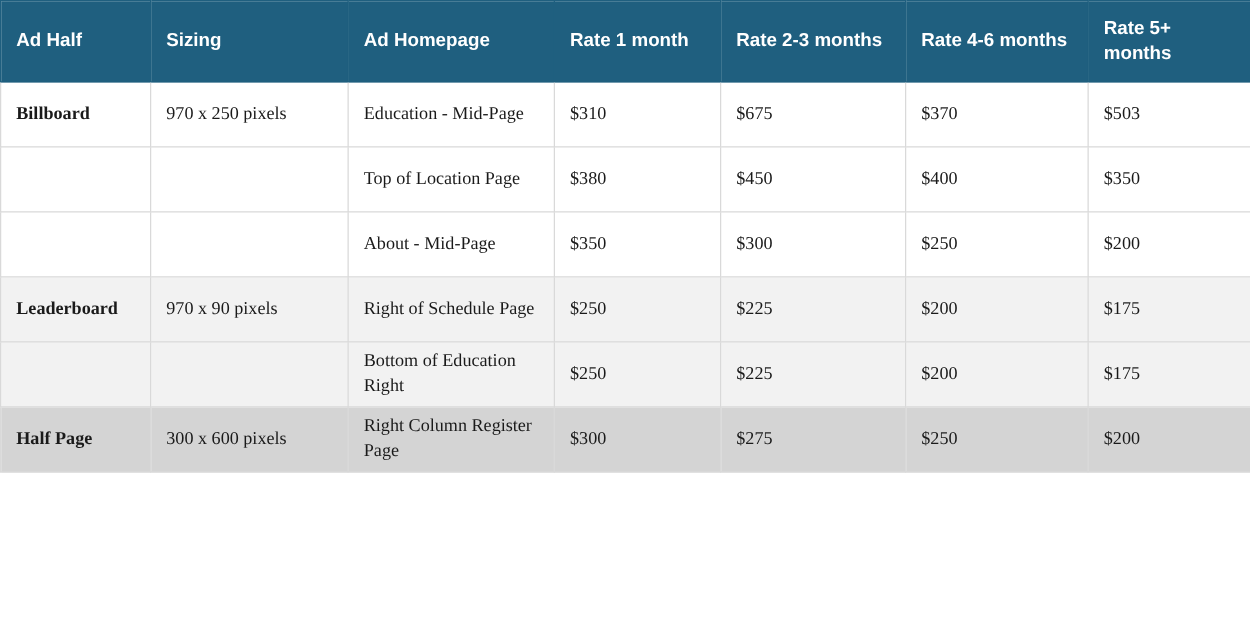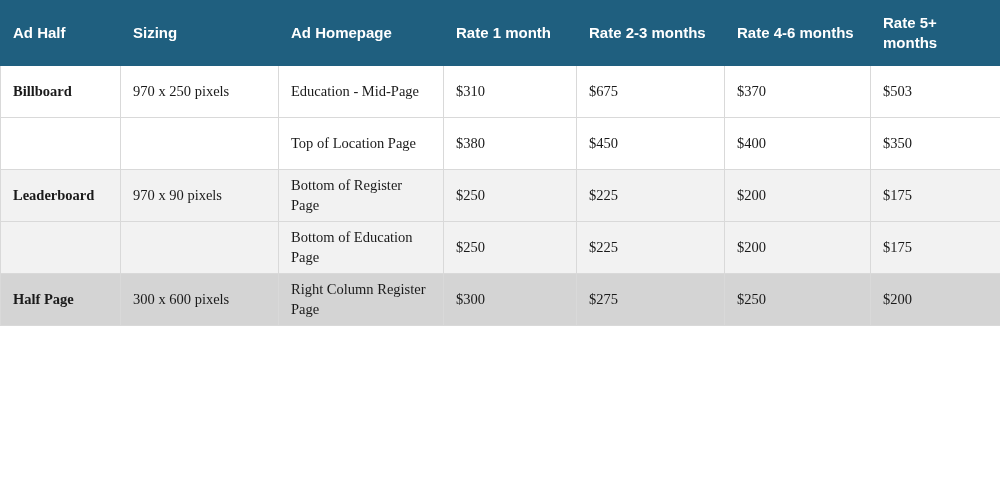--- a/index.html
+++ b/index.html
@@ -89,33 +89,42 @@
     </tr>
     <tr class="row-white">
       <td></td>
       <td></td>
       <td>Top of Location Page</td>
       <td>$380</td>
       <td>$450</td>
       <td>$400</td>
       <td>$350</td>
     </tr>
+    <tr class="row-white">
+      <td></td>
+      <td></td>
+      <td>About - Mid-Page</td>
+      <td>$350</td>
+      <td>$300</td>
+      <td>$250</td>
+      <td>$200</td>
+    </tr>
     <tr class="row-light">
       <td class="cell-bold">Leaderboard</td>
       <td>970 x 90 pixels</td>
-      <td>Bottom of Register Page</td>
+      <td>Right of Schedule Page</td>
       <td>$250</td>
       <td>$225</td>
       <td>$200</td>
       <td>$175</td>
     </tr>
     <tr class="row-light">
       <td></td>
       <td></td>
-      <td>Bottom of Education Page</td>
+      <td>Bottom of Education Right</td>
       <td>$250</td>
       <td>$225</td>
       <td>$200</td>
       <td>$175</td>
     </tr>
     <tr class="row-grey">
       <td class="cell-bold">Half Page</td>
       <td>300 x 600 pixels</td>
       <td>Right Column Register Page</td>
       <td>$300</td>

